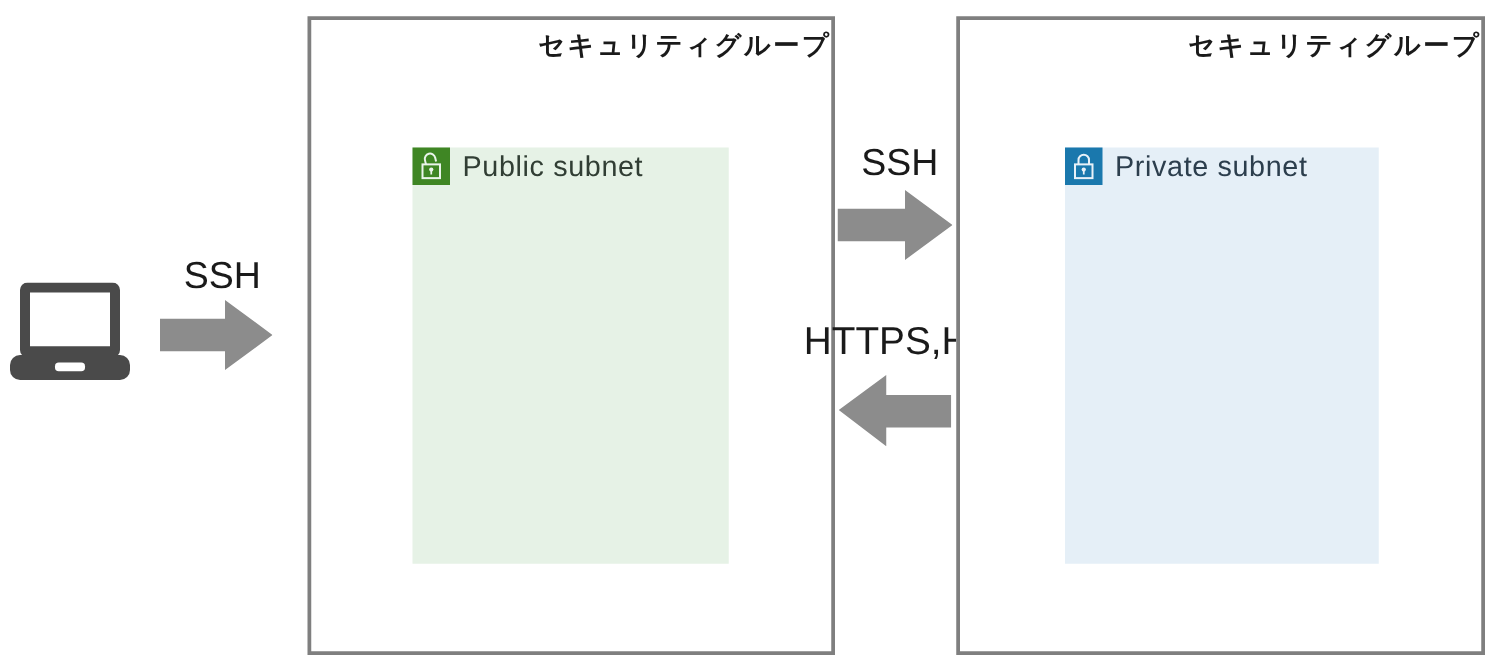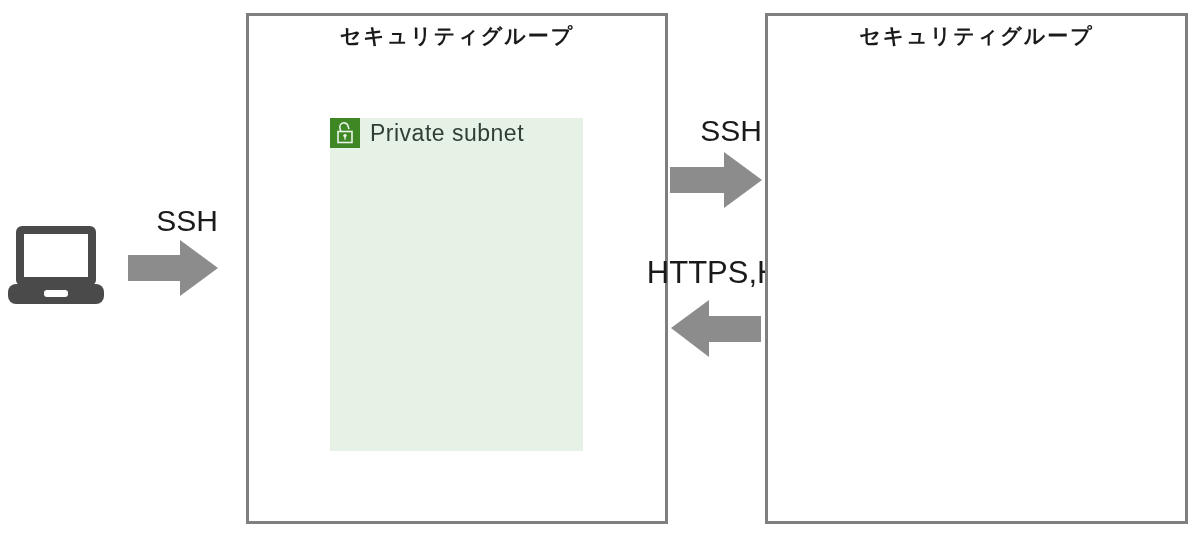--- a/index.html
+++ b/index.html
@@ -22,21 +22,21 @@
     top: 13px;
     height: 511px;
     border: 3px solid #7f7f7f;
     box-sizing: border-box;
     background: #ffffff;
   }
   .sg-left  { left: 246px; width: 422px; }
   .sg-right { left: 765px; width: 423px; }
   .sg-title {
     margin-top: 6px;
-    text-align: center;
+    text-align: right;
     font-size: 21px;
     font-weight: bold;
     color: #1a1a1a;
     letter-spacing: 2px;
   }
 
   
   .subnet {
     position: absolute;
     top: 118px;
@@ -87,23 +87,24 @@
     color: #222222;
   }
 
   
   .arrow { position: absolute; }
   .arrow-1 { left: 128px; top: 240px; }
   .arrow-2 { left: 670px; top: 152px; }
   .arrow-3 { left: 671px; top: 300px; }
   .arrow-label {
     position: absolute;
-    text-align: right;
+    text-align: left;
     color: #1a1a1a;
     white-space: nowrap;
+    padding-left: 21px;
   }
   .label-ssh-1 { left: 126px; top: 204px; width: 92px;  font-size: 30px; }
   .label-ssh-2 { left: 668px; top: 114px; width: 94px;  font-size: 30px; }
   .label-https { left: 622px; top: 255px; width: 216px; font-size: 31px; }
 </style>
 </head>
 <body>
 
 <div class="canvas">
 
@@ -127,31 +128,42 @@
 
   <div class="subnet subnet-public">
     <div class="lock-badge green">
       <svg width="30" height="30" viewBox="0 0 30 30" aria-hidden="true">
         <rect x="8" y="13.5" width="14" height="11" fill="none" stroke="#eaf4ea" stroke-width="1.6"></rect>
         <path d="M10.8 13.5 V10 a4.2 4.2 0 0 1 8.4 0 V13.2" fill="none" stroke="#eaf4ea" stroke-width="1.6" transform="rotate(-14 10.8 13.5)"></path>
         <circle cx="15" cy="17.6" r="1.7" fill="#eaf4ea"></circle>
         <rect x="14.3" y="18.4" width="1.4" height="3.2" fill="#eaf4ea"></rect>
       </svg>
     </div>
-    <div class="subnet-label public">Private subnet</div>
+    <div class="subnet-label public">Public subnet</div>
   </div>
 
   <div class="arrow-label label-ssh-2">SSH</div>
   <svg class="arrow arrow-2" width="92" height="56" viewBox="0 0 92 56">
     <polygon points="0,15 54,15 54,0 92,28 54,56 54,41 0,41" fill="#8c8c8c"></polygon>
   </svg>
 
   <div class="arrow-label label-https">HTTPS,HTTP</div>
   <svg class="arrow arrow-3" width="90" height="57" viewBox="0 0 90 57">
     <polygon points="90,16 38,16 38,0 0,28 38,57 38,42 90,42" fill="#8c8c8c"></polygon>
   </svg>
 
   <div class="sg-box sg-right">
     <div class="sg-title">セキュリティグループ</div>
   </div>
 
+  <div class="subnet subnet-private">
+    <div class="lock-badge blue">
+      <svg width="30" height="30" viewBox="0 0 30 30" aria-hidden="true">
+        <rect x="8" y="13.5" width="14" height="11" fill="none" stroke="#e8f1f8" stroke-width="1.6"></rect>
+        <path d="M10.8 13.5 V10 a4.2 4.2 0 0 1 8.4 0 V13.5" fill="none" stroke="#e8f1f8" stroke-width="1.6"></path>
+        <circle cx="15" cy="17.6" r="1.7" fill="#e8f1f8"></circle>
+        <rect x="14.3" y="18.4" width="1.4" height="3.2" fill="#e8f1f8"></rect>
+      </svg>
+    </div>
+    <div class="subnet-label private">Private subnet</div>
+  </div>
 
 </div>
 
 </body></html>

